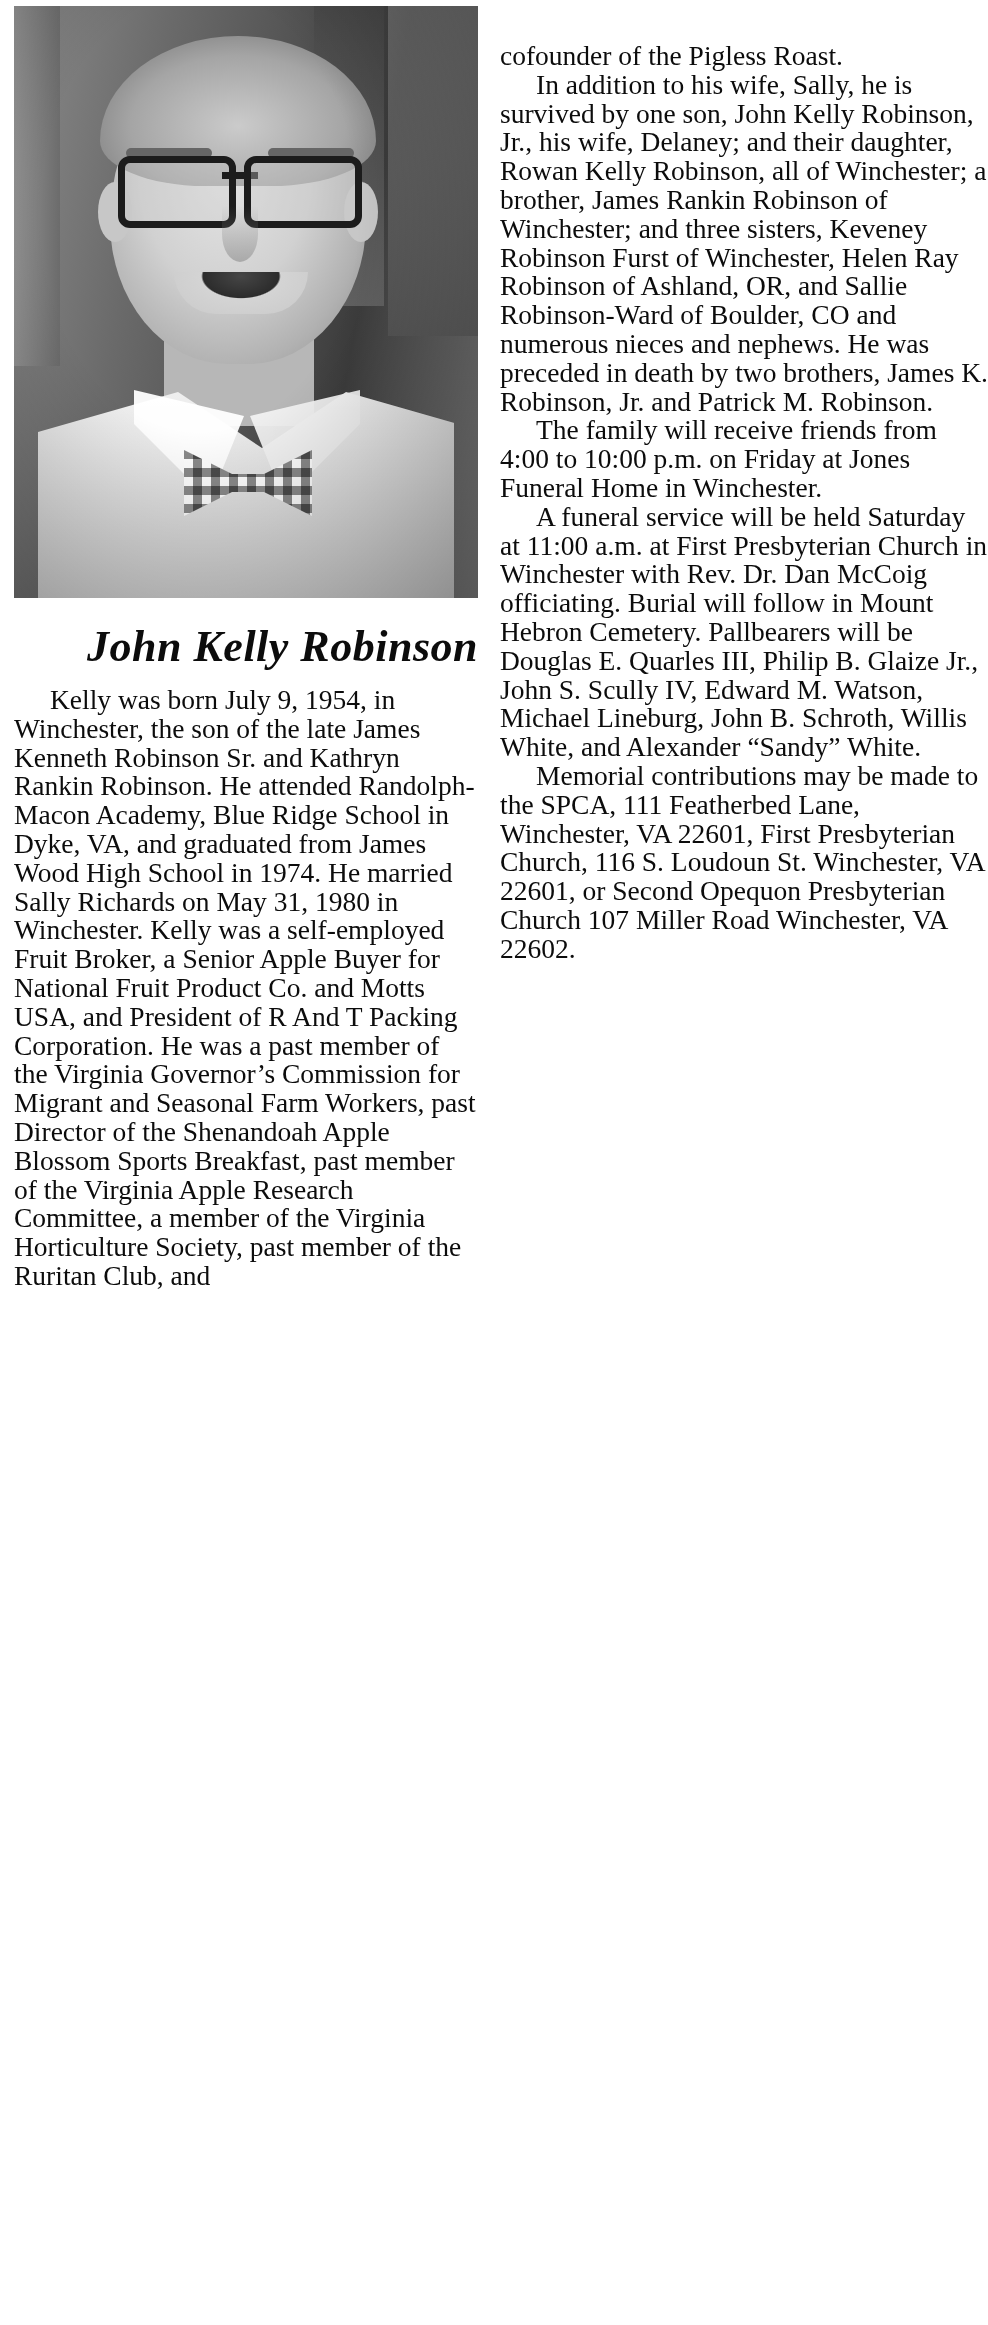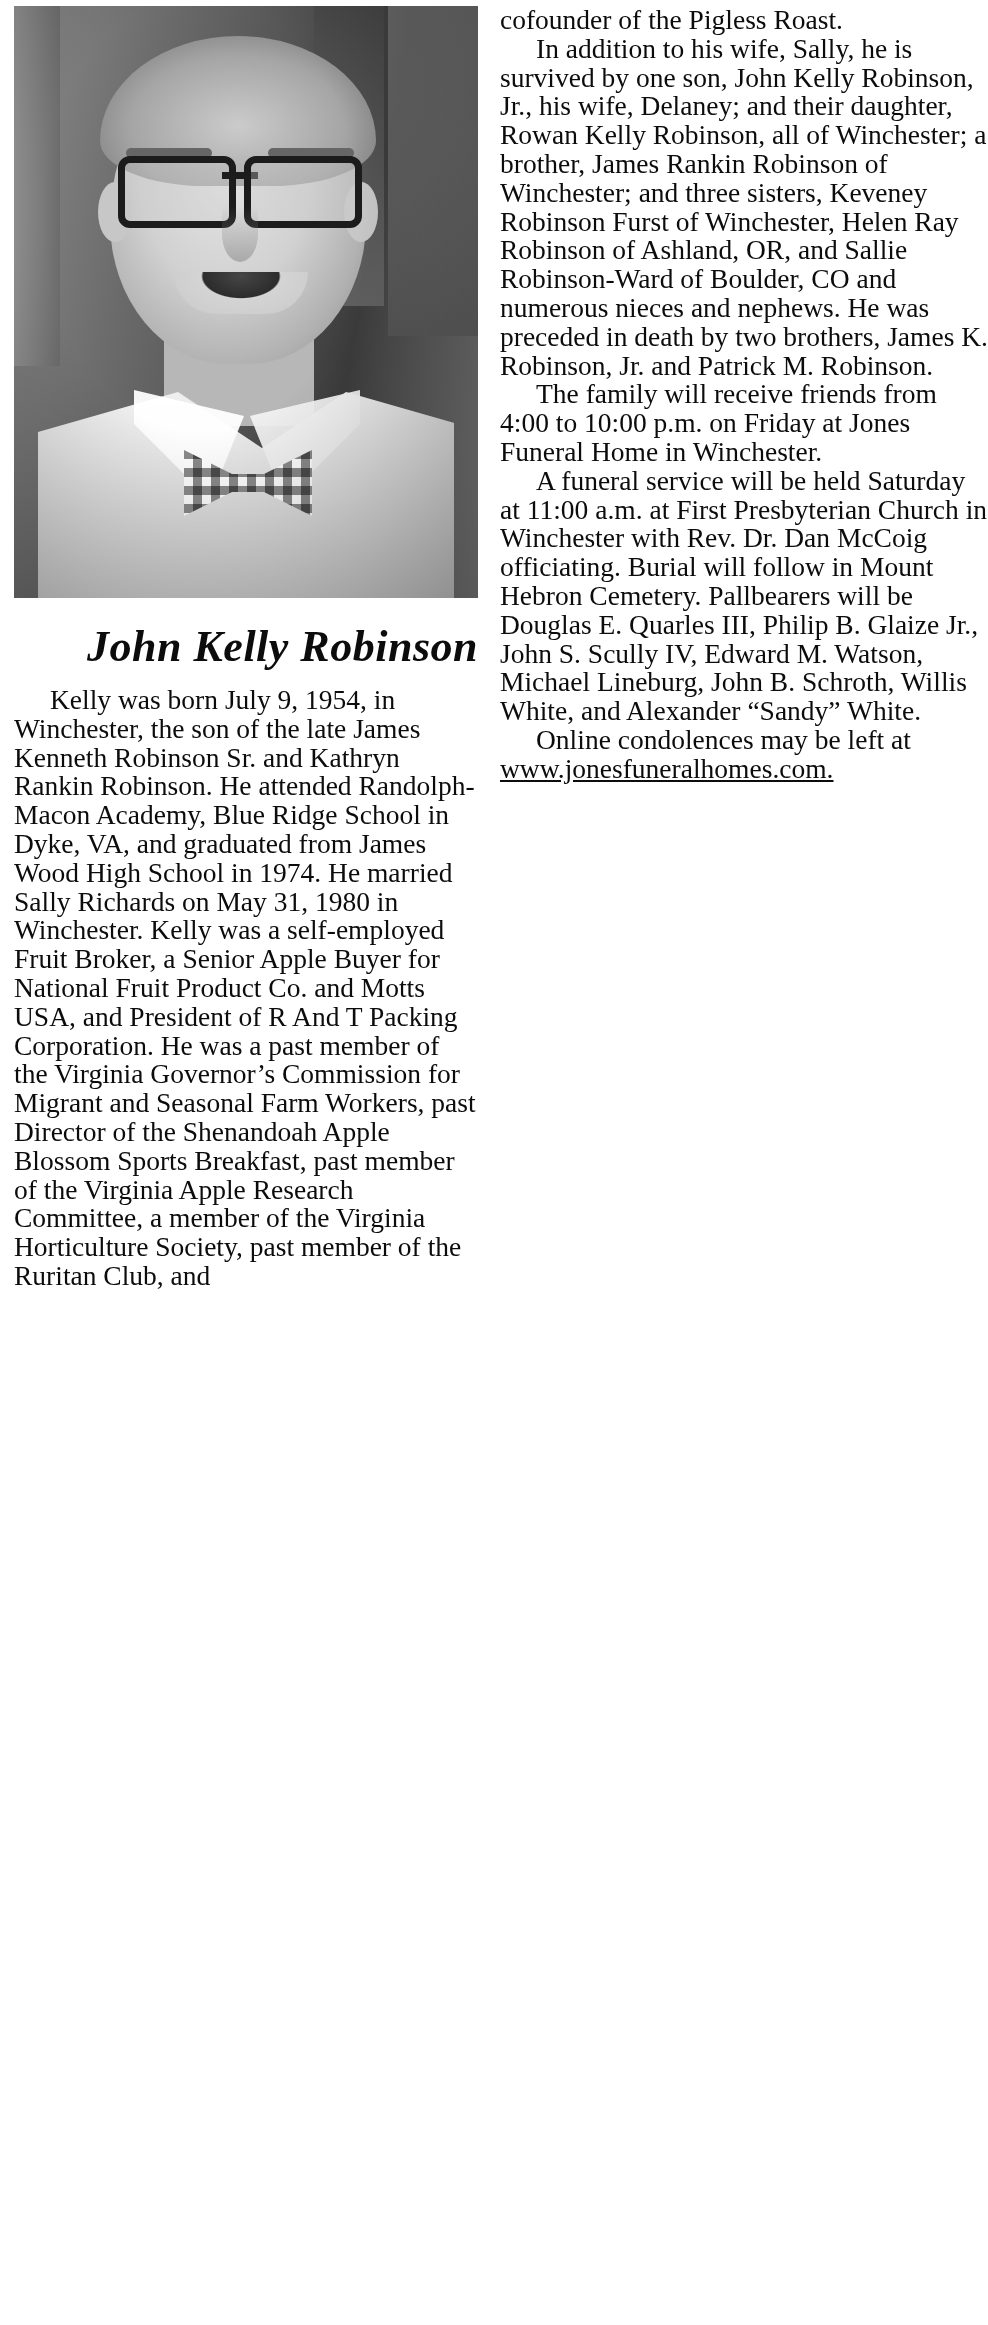--- a/index.html
+++ b/index.html
@@ -152,20 +152,21 @@
   }
   .body-text p {
     margin: 0;
     text-indent: 36px;
   }
   .body-text p.noindent {
     text-indent: 0;
   }
   .col-right .body-text p:first-child {
     text-indent: 0;
+    margin-top: 36px;
   }
   .link {
     text-decoration: underline;
   }
 </style>
 </head>
 <body>
 
 <div class="obituary">
 
@@ -204,20 +205,17 @@
     </div>
 
   </div>
 
   <div class="col-right">
     <div class="body-text">
       <p class="noindent">cofounder of the Pigless Roast.</p>
       <p>In addition to his wife, Sally, he is survived by one son, John Kelly Robinson, Jr., his wife, Delaney; and their daughter, Rowan Kelly Robinson, all of Winchester; a brother, James Rankin Robinson of Winchester; and three sisters, Keveney Robinson Furst of Winchester, Helen Ray Robinson of Ashland, OR, and Sallie Robinson-Ward of Boulder, CO and numerous nieces and nephews. He was preceded in death by two brothers, James K. Robinson, Jr. and Patrick M. Robinson.</p>
       <p>The family will receive friends from 4:00 to 10:00 p.m. on Friday at Jones Funeral Home in Winchester.</p>
       <p>A funeral service will be held Saturday at 11:00 a.m. at First Presbyterian Church in Winchester with Rev. Dr. Dan McCoig officiating. Burial will follow in Mount Hebron Cemetery. Pallbearers will be Douglas E. Quarles III, Philip B. Glaize Jr., John S. Scully IV, Edward M. Watson, Michael Lineburg, John B. Schroth, Willis White, and Alexander “Sandy” White.</p>
-      <p>
-        <span>Online condolences may be left at</span>
-        <span class="link">www.jonesfuneralhomes.com.</span>
-      </p>
+      <p>Memorial contributions may be made to the SPCA, 111 Featherbed Lane, Winchester, VA 22601, First Presbyterian Church, 116 S. Loudoun St. Winchester, VA 22601, or Second Opequon Presbyterian Church 107 Miller Road Winchester, VA 22602.</p>
     </div>
   </div>
 
 </div>
 
 </body></html>

